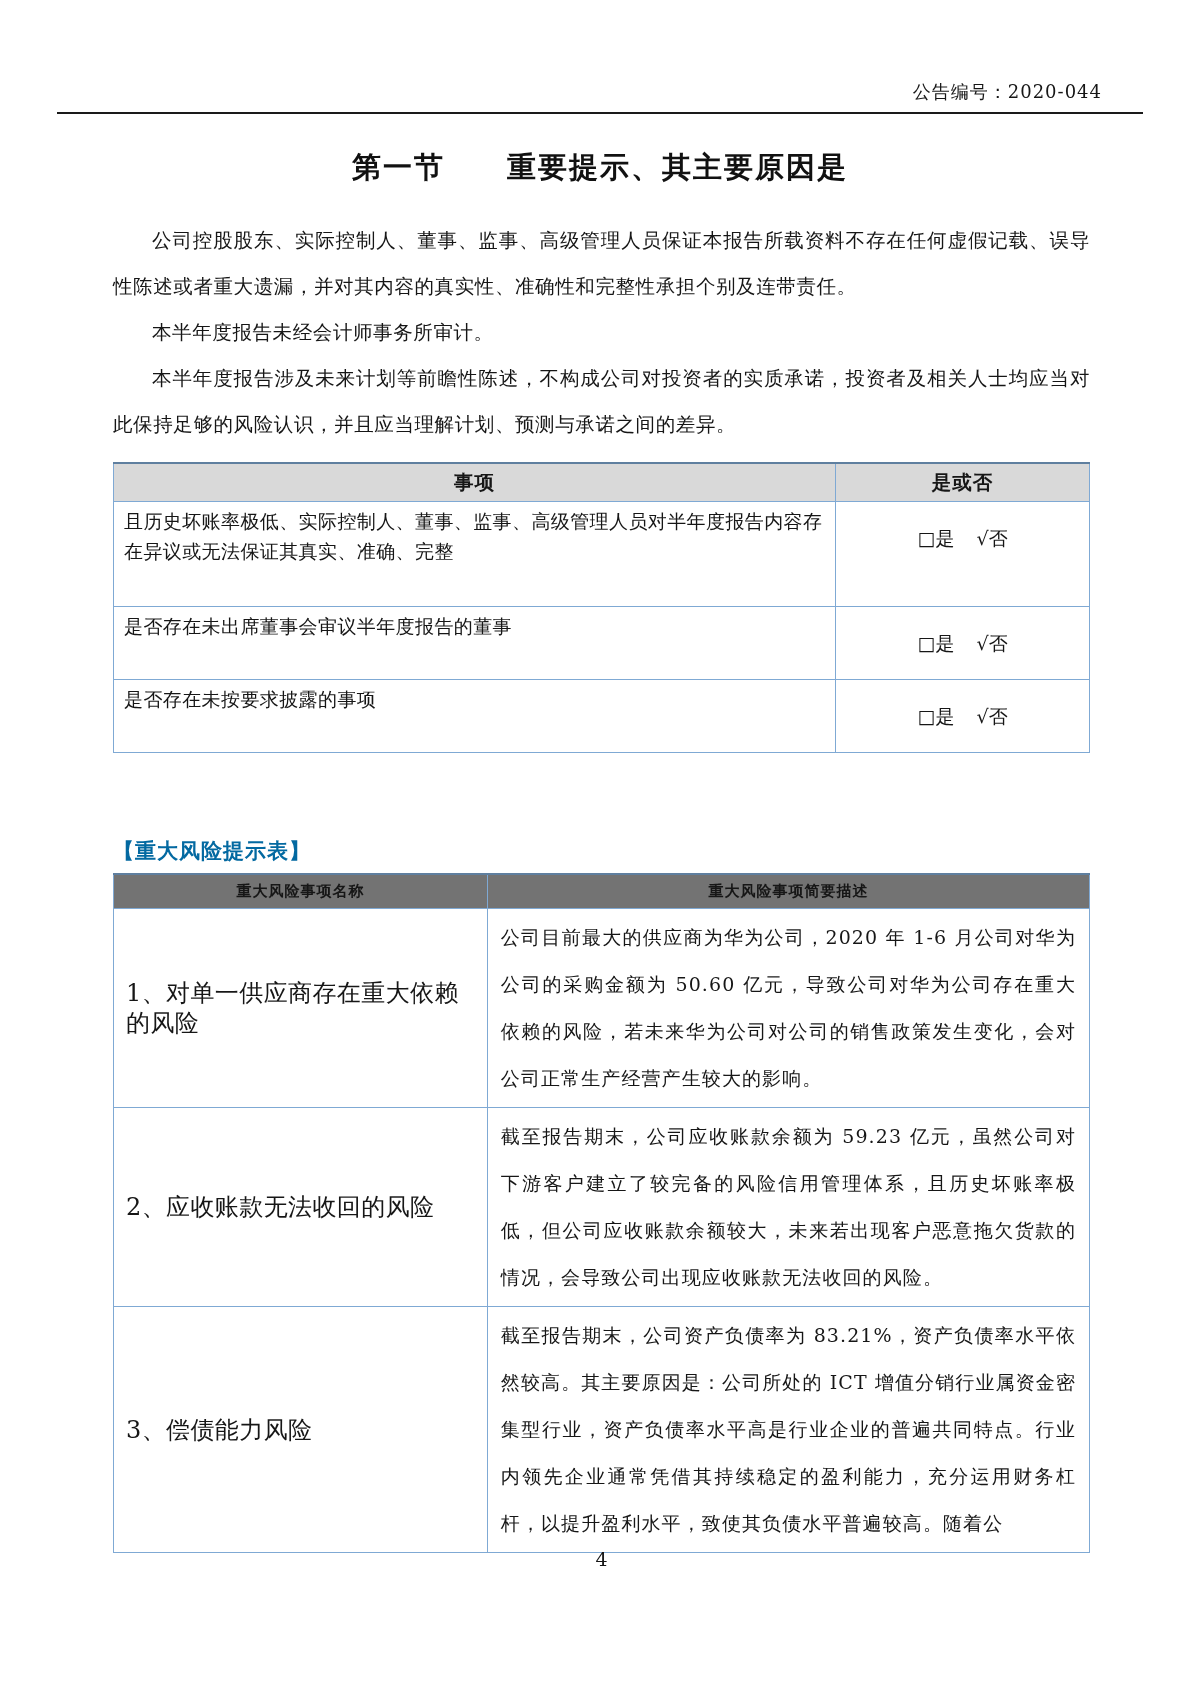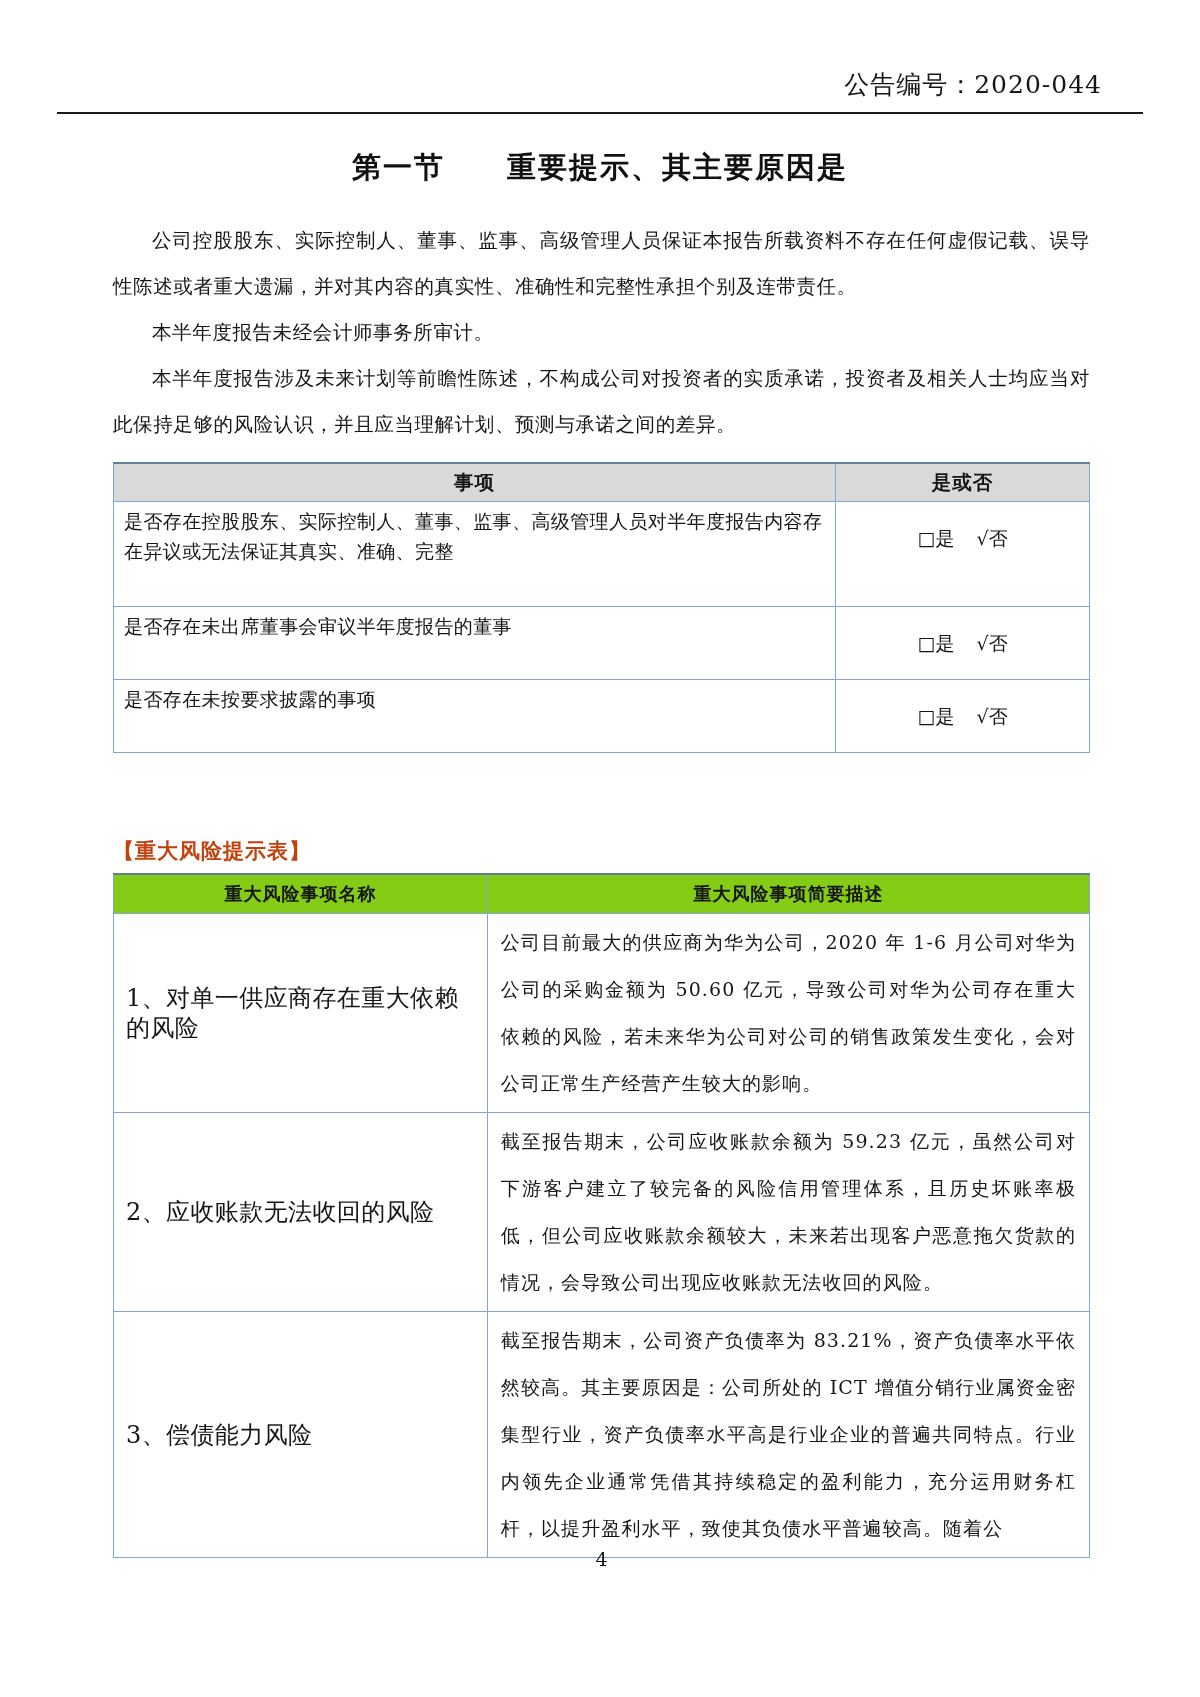--- a/index.html
+++ b/index.html
@@ -5,22 +5,22 @@
   html,body{margin:0;padding:0;}
   body{
     width:1200px;height:1697px;
     background:#ffffff;
     position:relative;
     overflow:hidden;
     font-family:"DejaVu Serif","Liberation Serif",serif;
     color:#161616;
   }
   .announce{
-    position:absolute;top:68px;right:98px;
-    font-size:25px;letter-spacing:1px;margin-left:16px;
+    position:absolute;top:80px;right:98px;
+    font-size:18px;letter-spacing:1px;margin-left:16px;
   }
   .rule{
     position:absolute;top:112px;left:57px;right:57px;
     height:2px;background:#1a1a1a;
   }
   .title{
     position:absolute;top:148px;left:0;width:100%;
     text-align:center;margin:0;
     font-family:"Liberation Sans","DejaVu Sans",sans-serif;
     font-weight:700;font-size:29px;letter-spacing:2px;
@@ -50,28 +50,28 @@
     font-size:19px;line-height:30px;
     vertical-align:top;
   }
   .t1 td.item{padding:4px 10px;text-align:left;letter-spacing:0.4px;}
   .t1 td.ans{padding:21px 0;text-align:center;white-space:nowrap;}
   .t1 tr.tall td{height:62px;}
   .ans .yes{margin-right:22px;}
   .risk-heading{
     margin-top:84px;
     font-family:"Liberation Sans","DejaVu Sans",sans-serif;
-    font-weight:700;font-size:21px;letter-spacing:1px;color:#c2410c;
+    font-weight:700;font-size:21px;letter-spacing:1px;color:#0369a1;
   }
   .t2{margin-top:8px;border:1.5px solid #7fa9d4;border-top:2px solid #5f7f9f;}
   .t2 th,.t2 td{border:1.5px solid #7fa9d4;}
   .t2 th{
-    background:#84cc16;
+    background:#737373;
     font-family:"Liberation Sans","DejaVu Sans",sans-serif;
-    font-weight:700;font-size:18px;
+    font-weight:700;font-size:15px;
     padding:7px 4px;letter-spacing:1px;
   }
   .t2 .rc1{width:38.3%;}
   .t2 .rc2{width:61.7%;}
   .t2 td.rname{
     vertical-align:middle;text-align:left;
     padding:6px 6px 6px 12px;
     font-size:24px;letter-spacing:0.4px;line-height:30px;
   }
   .t2 td.rdesc{
@@ -103,21 +103,21 @@
         <col class="c2">
       </colgroup>
     <thead>
       <tr>
         <th>事项</th>
         <th>是或否</th>
       </tr>
     </thead>
     <tbody>
       <tr class="tall">
-        <td class="item">是否存在控股股东、实际控制人、董事、监事、高级管理人员对半年度报告内容存在异议或无法保证其真实、准确、完整</td>
+        <td class="item">且历史坏账率极低、实际控制人、董事、监事、高级管理人员对半年度报告内容存在异议或无法保证其真实、准确、完整</td>
         <td class="ans">
           <span class="yes">□是</span><span class="no">√否</span>
         </td>
       </tr>
       <tr>
         <td class="item">是否存在未出席董事会审议半年度报告的董事</td>
         <td class="ans">
           <span class="yes">□是</span><span class="no">√否</span>
         </td>
       </tr>

